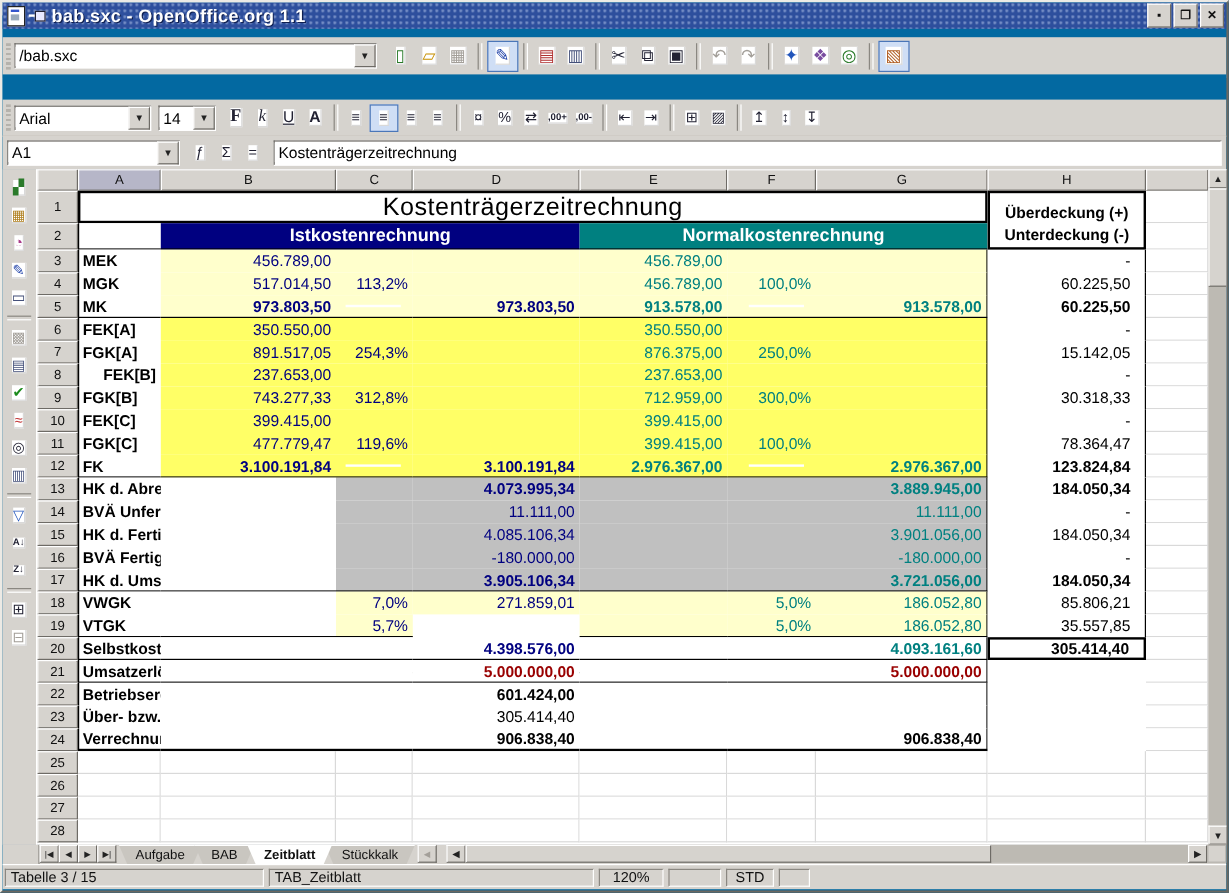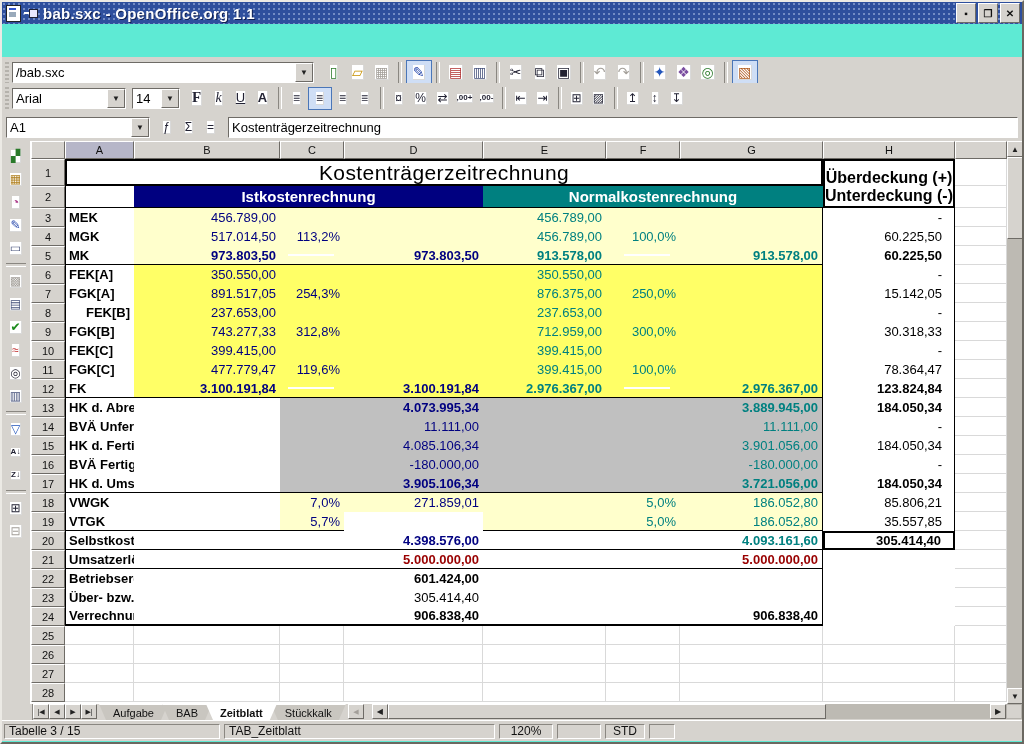--- a/index.html
+++ b/index.html
@@ -1,16 +1,16 @@
 <!DOCTYPE html>
 <html><head>
 <meta charset="utf-8">
 <style>
   html,body{margin:0;padding:0;background:#555;}
-  #app{position:relative;width:1024px;height:744px;background:#5eead4;
+  #app{position:relative;width:1024px;height:744px;background:#0369a1;
        font-family:"Liberation Sans",sans-serif;overflow:hidden;
        border-top:2px solid #eceae5;border-left:2px solid #eceae5;
        border-right:2px solid #6b6861;border-bottom:2px solid #6b6861;
        box-sizing:border-box;}
   
   #titlebar{position:absolute;left:0;top:0;width:1020px;height:22px;
     background-color:var(--c-titlebar);
     background-image:radial-gradient(circle at 2px 2px, rgba(200,215,245,.45) 1px, transparent 1.4px);
     background-size:5px 5px;display:flex;align-items:center;color:#fff;}
   .win-doc-icon{width:13px;height:15px;background:#fff;border:1px solid #222;margin:0 3px 0 4px;position:relative;flex:none;}
@@ -23,21 +23,21 @@
   .tb-btns{margin-left:auto;display:flex;gap:2px;padding-right:2px;}
   .tb-btn{width:18px;height:18px;background:#d6d3ce;border:1px solid;border-color:#fff #6e6b66 #6e6b66 #fff;
     display:flex;align-items:center;justify-content:center;font-size:10px;font-weight:bold;color:#111;}
   
   #menubar{position:absolute;left:0;top:22px;width:1020px;height:19px;display:flex;align-items:center;
     border-bottom:1px solid #a7a49e;background:#d6d3ce;font-size:13px;}
   .menu-item{padding:1px 9px;color:#111;}
   .menu-item u{text-decoration:underline;}
   
   .bar{position:absolute;left:0;width:1020px;background:#d6d3ce;display:flex;align-items:center;}
-  #funcbar{top:55px;height:31px;border-bottom:3px solid #0369a1;}
+  #funcbar{top:29px;height:31px;border-bottom:3px solid #0369a1;}
   #hlbar{top:72px;height:9px;width:262px;border:1px solid;border-color:#fff #8a8781 #8a8781 #fff;background:#d6d3ce;}
   #formatbar{top:81px;height:30px;border-bottom:1px solid #bbb8b2;}
   #formulabar{top:111px;height:28px;}
   .combo{display:flex;align-items:center;background:#fff;border:1px solid;border-color:#6e6b66 #fff #fff #6e6b66;height:19px;}
   .combo input{border:none;outline:none;font-family:"Liberation Sans",sans-serif;font-size:13px;height:16px;padding:0 3px;background:#fff;min-width:0;}
   .combo .drop{width:16px;height:17px;background:#d6d3ce;border:1px solid;border-color:#fff #6e6b66 #6e6b66 #fff;
      display:flex;align-items:center;justify-content:center;font-size:8px;color:#222;flex:none;}
   .tbtn{width:24px;height:24px;display:flex;align-items:center;justify-content:center;font-size:14px;color:#223;flex:none;}
   .tbtn .gl{line-height:1;}
   .tbtn.small{width:22px;height:21px;font-size:12px;}
@@ -69,21 +69,21 @@
   .num{justify-content:flex-end;padding-right:4px;}
   .hcol{padding-right:12px;}
   .tb{color:var(--c-blue);} .tt{color:var(--c-teal);} .tr{color:var(--c-red);} .tk{color:#000;}
   .b{font-weight:bold;}
   .bg-py{background:var(--c-pale);} .bg-by{background:var(--c-bright);} .bg-gr{background:var(--c-gray);}
   .bl{border-left:1px solid #000;} .br{border-right:1px solid #000;} .hr{border-right:1px solid #000;}
   .hb1{border-bottom:1px solid #000;} .hb2{border-bottom:2px solid #000;}
   #title-cell{grid-row:2;grid-column:2/span 7;border:2px solid #000;justify-content:center;
      font-size:21px;letter-spacing:.4px;padding:0;overflow:hidden;}
   #hbox{grid-row:2/span 2;grid-column:9;border:2px solid #000;background:#fff;display:flex;flex-direction:column;
-     justify-content:flex-end;align-items:center;font-weight:bold;font-size:16px;line-height:18px;box-sizing:border-box;padding-bottom:1px;z-index:2;}
+     justify-content:flex-end;align-items:center;font-weight:bold;font-size:13px;line-height:18px;box-sizing:border-box;padding-bottom:1px;z-index:2;}
   .hdr-ist{grid-row:3;grid-column:3/span 3;background:var(--c-ist);color:#fff;font-weight:bold;font-size:15px;
      justify-content:center;border-bottom:1px solid #000;}
   .hdr-nrm{grid-row:3;grid-column:6/span 3;background:var(--c-nrm);color:#fff;font-weight:bold;font-size:15px;
      justify-content:center;border-bottom:1px solid #000;}
   .hbox20{border:2px solid #000 !important;z-index:2;}
   .wline{display:block;width:46px;height:0;border-top:2px solid #fff;margin-left:auto;margin-right:6px;}
   
   #vscroll{width:16px;flex:none;background:#bdbab3;display:flex;flex-direction:column;}
   .sbtn{width:16px;height:16px;background:#d6d3ce;border:1px solid;border-color:#fff #6e6b66 #6e6b66 #fff;
      display:flex;align-items:center;justify-content:center;font-size:8px;color:#222;box-sizing:border-box;flex:none;}

